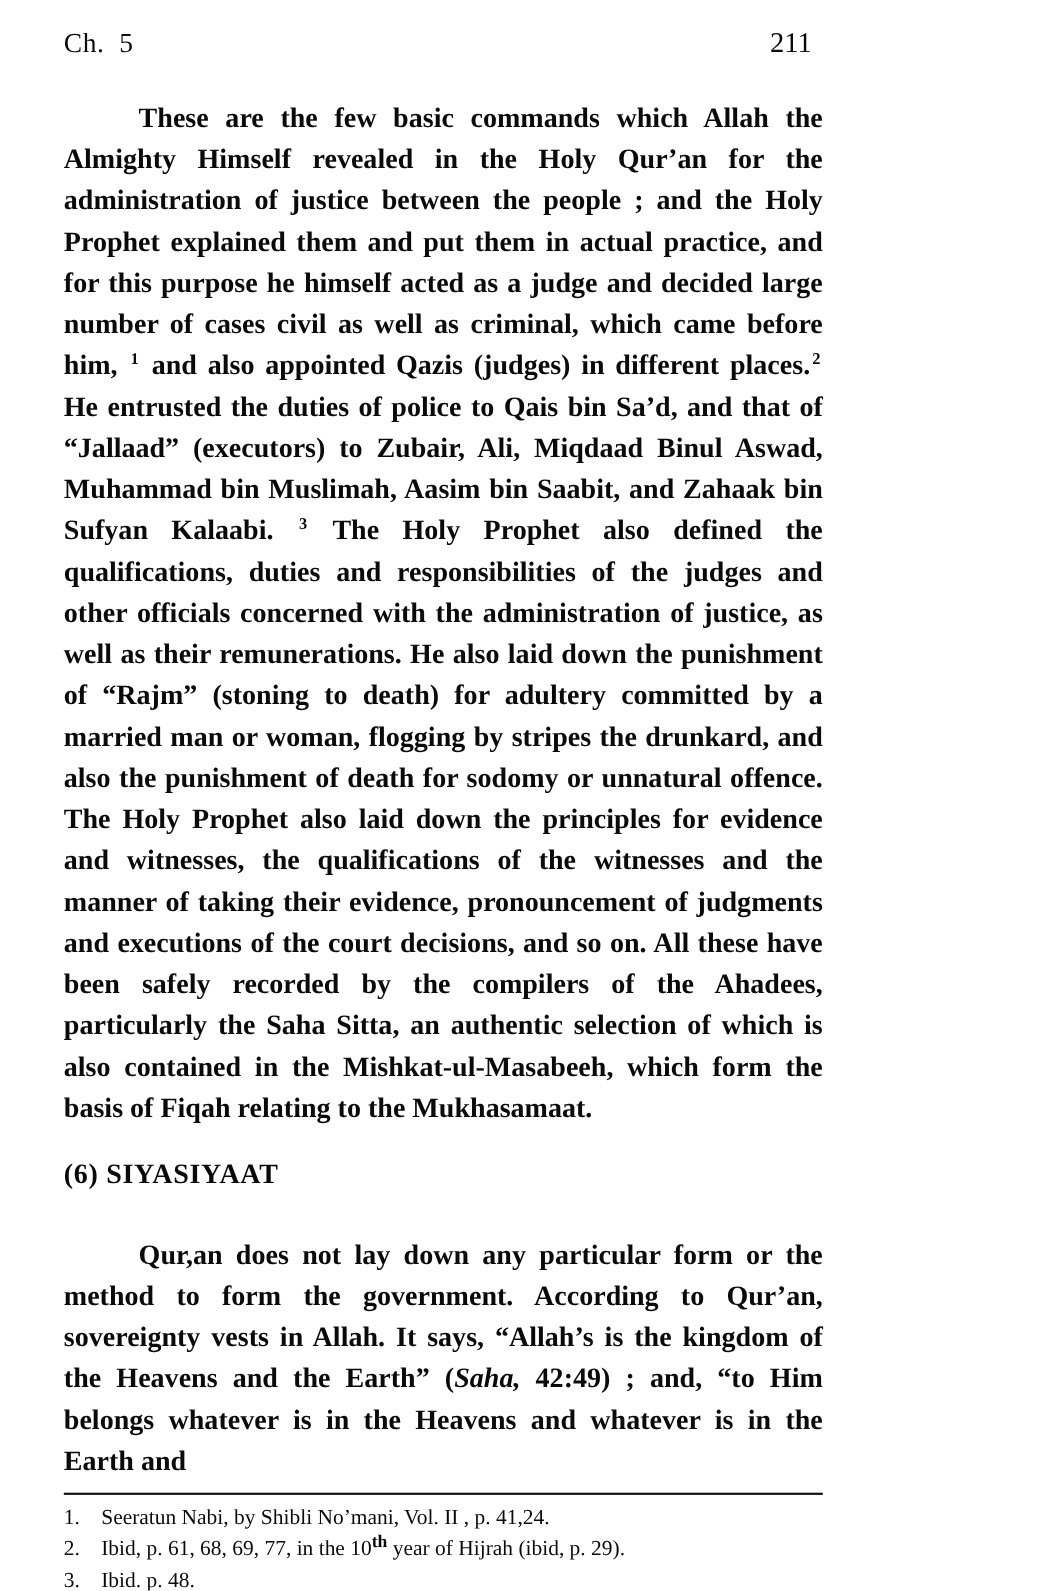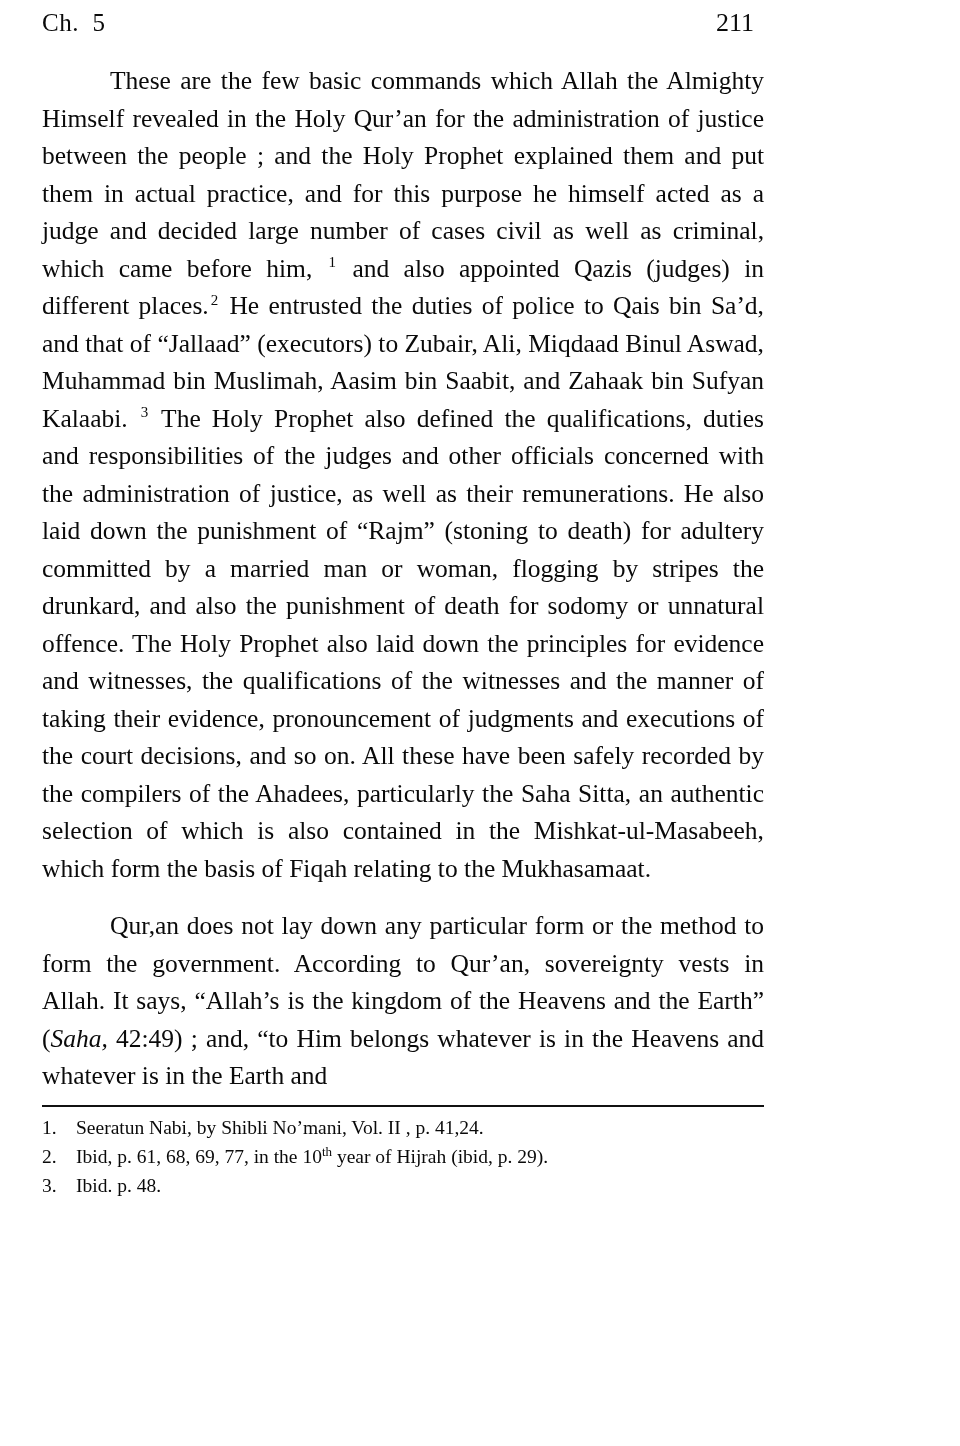--- a/index.html
+++ b/index.html
@@ -13,21 +13,21 @@
     font-family: "Liberation Serif", serif;
     color: #0a0a0a;
     position: relative;
     overflow: hidden;
   }
   .page {
     position: relative;
     width: 812px;
     height: 1446px;
     box-sizing: border-box;
-    padding: 0;
+    padding: 16px;
   }
   .header {
     display: flex;
     align-items: baseline;
     justify-content: space-between;
     padding: 8px 58px 0 42px;
     font-size: 25px;
   }
   .header .chapter {
     font-family: "Liberation Serif", serif;
@@ -41,27 +41,28 @@
     margin-right: auto;
     padding-left: 80px;
   }
   .header .folio {
     font-size: 26px;
   }
   .body-area {
     padding: 22px 48px 0 42px;
   }
   p.para {
-    margin: 2px 0 0 0;
+    margin: 12px 0 0 0;
     font-size: 25.5px;
     line-height: 37.5px;
     text-align: justify;
     text-justify: inter-word;
     text-indent: 68px;
     hyphens: none;
+    font-weight: bold;
   }
   sup.fn {
     font-size: 15px;
     vertical-align: super;
     line-height: 0;
     padding: 0 2px;
   }
   h2.section-head {
     font-size: 25.5px;
     font-weight: bold;
@@ -85,40 +86,42 @@
     align-items: baseline;
   }
   .footnotes .fn-num {
     width: 34px;
     flex: none;
   }
   .footnotes .fn-text {
     flex: 1;
   }
   .footnotes sup {
-    font-size: 13px;
+    font-size: 16px;
     vertical-align: super;
     line-height: 0;
+    font-weight: bold;
   }
   i { font-style: italic; }
 </style>
 </head>
 <body>
 
 <div class="page">
 
   <div class="header">
     <span class="chapter">Ch.  5</span>
     <span class="folio">211</span>
   </div>
 
   <div class="body-area">
 
     <p class="para"><span>These are the few basic commands which Allah the Almighty Himself revealed in the Holy Qur’an for the administration of justice between the people ; and the Holy Prophet  explained them and put them in actual practice, and for this purpose he himself acted as a judge and decided large number of cases civil as well as criminal, which came before him, </span><sup class="fn">1</sup><span> and also appointed Qazis (judges) in different places.</span><sup class="fn">2</sup><span> He entrusted the duties of police to Qais bin Sa’d, and that of “Jallaad” (executors) to Zubair, Ali, Miqdaad Binul Aswad, Muhammad bin Muslimah, Aasim bin Saabit, and Zahaak bin Sufyan Kalaabi. </span><sup class="fn">3</sup><span> The Holy Prophet also defined the qualifications, duties and responsibilities of the judges and other officials concerned with the administration of justice, as well as their remunerations. He also laid down the punishment of “Rajm” (stoning to death) for adultery committed by a married man or woman, flogging by stripes the drunkard, and also the punishment of death for sodomy or unnatural offence. The Holy Prophet also laid down the principles for evidence and witnesses, the qualifications of the witnesses and the manner of taking their evidence, pronouncement of judgments and executions of the court decisions, and so on. All these have been safely recorded by the compilers of the Ahadees, particularly the Saha Sitta, an authentic selection of which is also contained in the Mishkat-ul-Masabeeh, which form the basis of Fiqah relating to the Mukhasamaat.</span></p>
 
+    <h2 class="section-head">(6)  SIYASIYAAT</h2>
 
 
     <div class="gap-md"></div>
 
     <p class="para"><span>Qur,an does not lay down any particular form or the method to form the government. According to Qur’an, sovereignty vests in Allah. It says, “Allah’s is the kingdom of the Heavens and the Earth” (</span><i>Saha,</i><span> 42:49) ; and, “to Him belongs whatever  is  in  the Heavens and  whatever is  in  the  Earth  and</span></p>
 
   </div>
 
   <hr class="footnote-rule">
 

